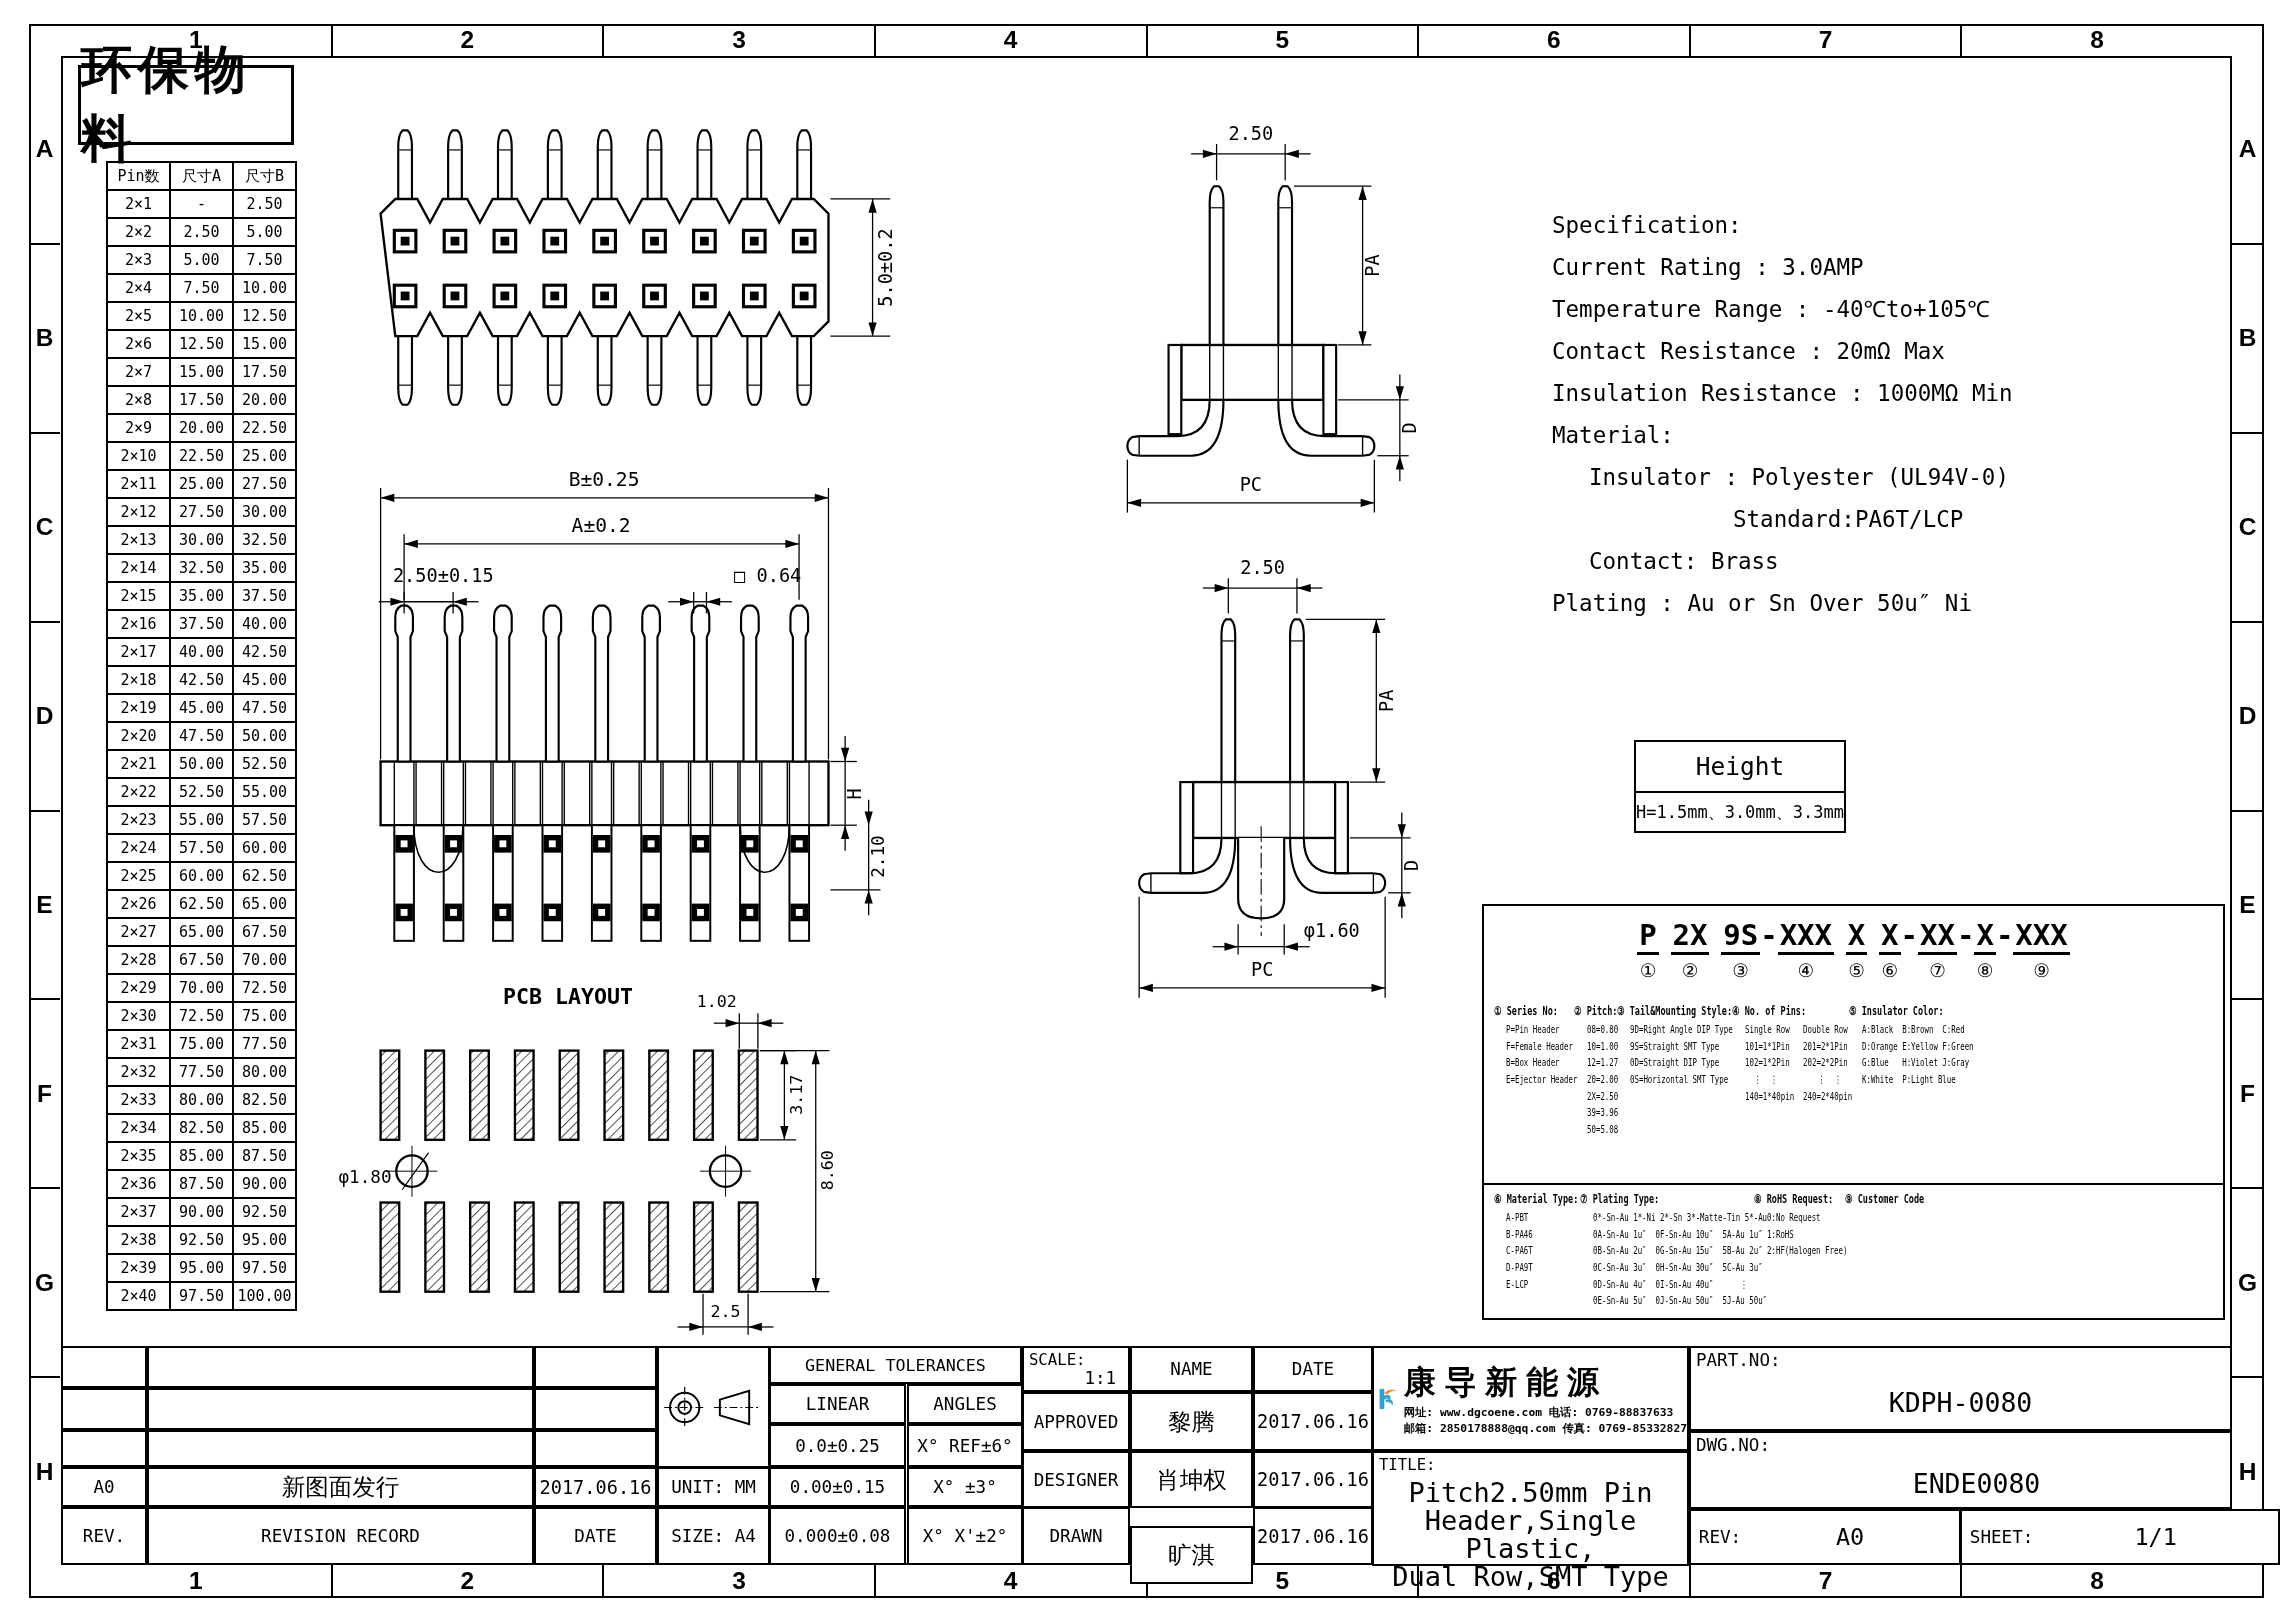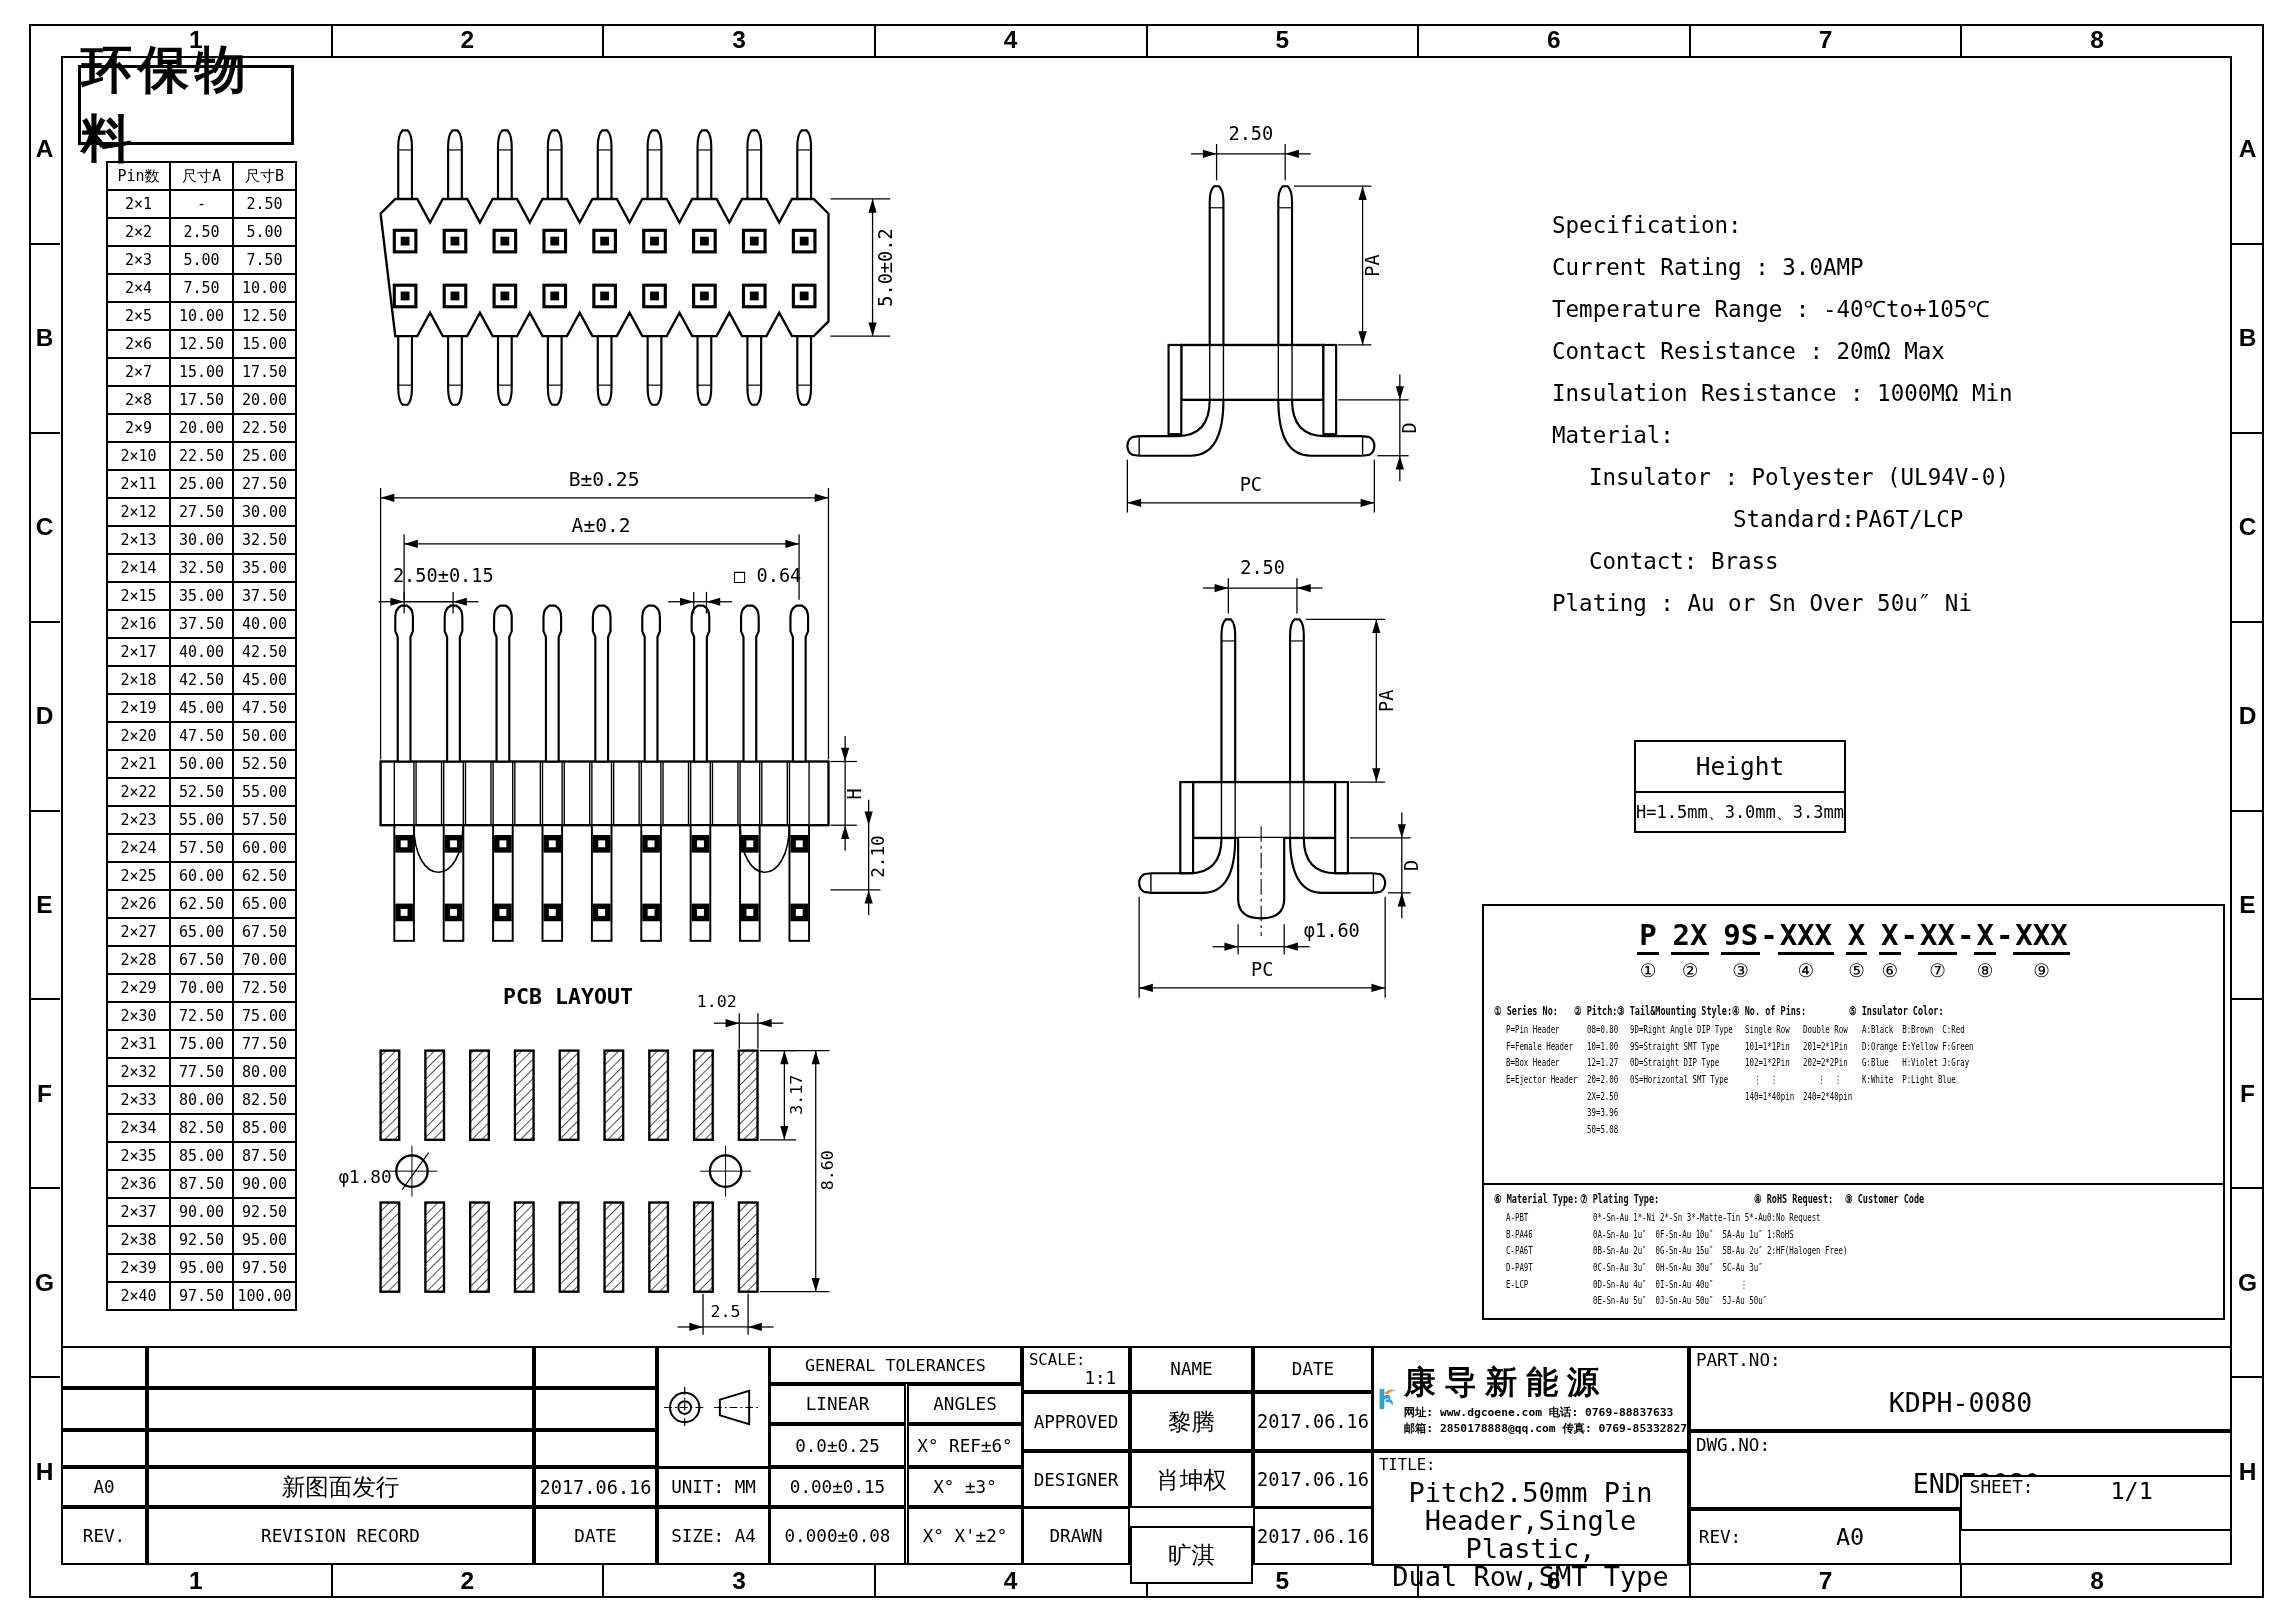--- a/index.html
+++ b/index.html
@@ -903,19 +903,19 @@
     <div style="text-align:center;margin-top:39px;font-size:26.5px;">KDPH-0080</div>
   </div>
   <div class="cell" style="left:1689px;top:1431px;width:543px;height:78px;">
     <span class="lab" style="font-size:17.6px;">DWG.NO:</span>
     <div style="text-align:center;margin-top:35px;font-size:26.5px;padding-left:32px;">ENDE0080</div>
   </div>
   <div class="cell" style="left:1689px;top:1509px;width:272px;height:56px;display:flex;align-items:center;">
     <span style="font-size:17.6px;margin-left:7.8px;">REV:</span>
     <span style="flex:1;text-align:center;font-size:23.5px;">A0</span>
   </div>
-  <div class="cell" style="left:1960px;top:1475px;width:272px;height:56px;display:flex;">
+  <div class="cell" style="left:1960px;top:1509px;width:320px;height:56px;display:flex;align-items:center;">
     <span style="font-size:17.6px;margin-left:7.8px;">SHEET:</span>
     <span style="flex:1;text-align:center;font-size:23.5px;">1/1</span>
   </div>
 
 </div>
 
 
 </body></html>

